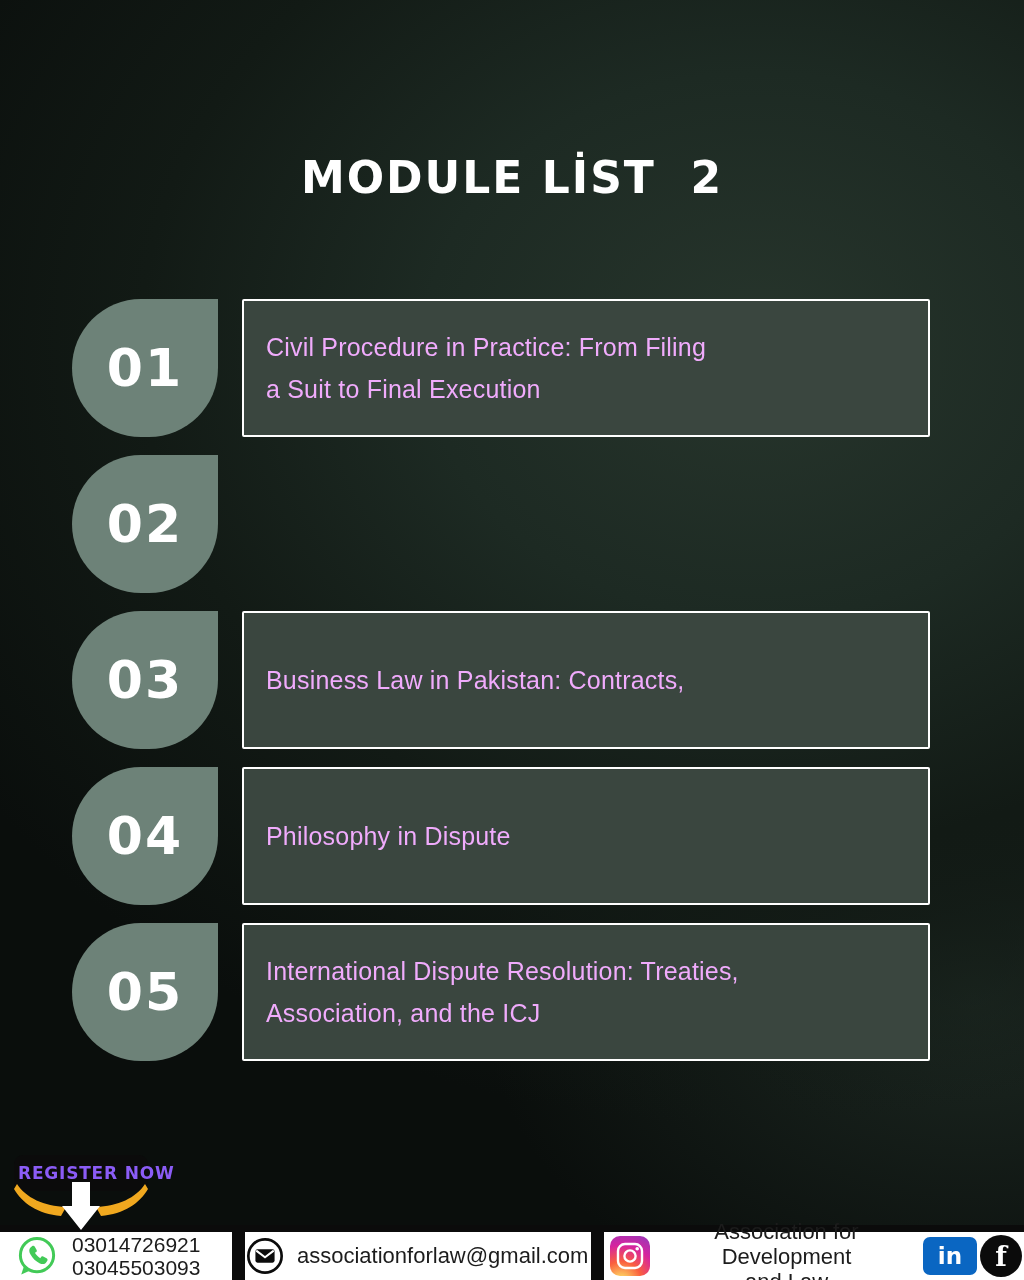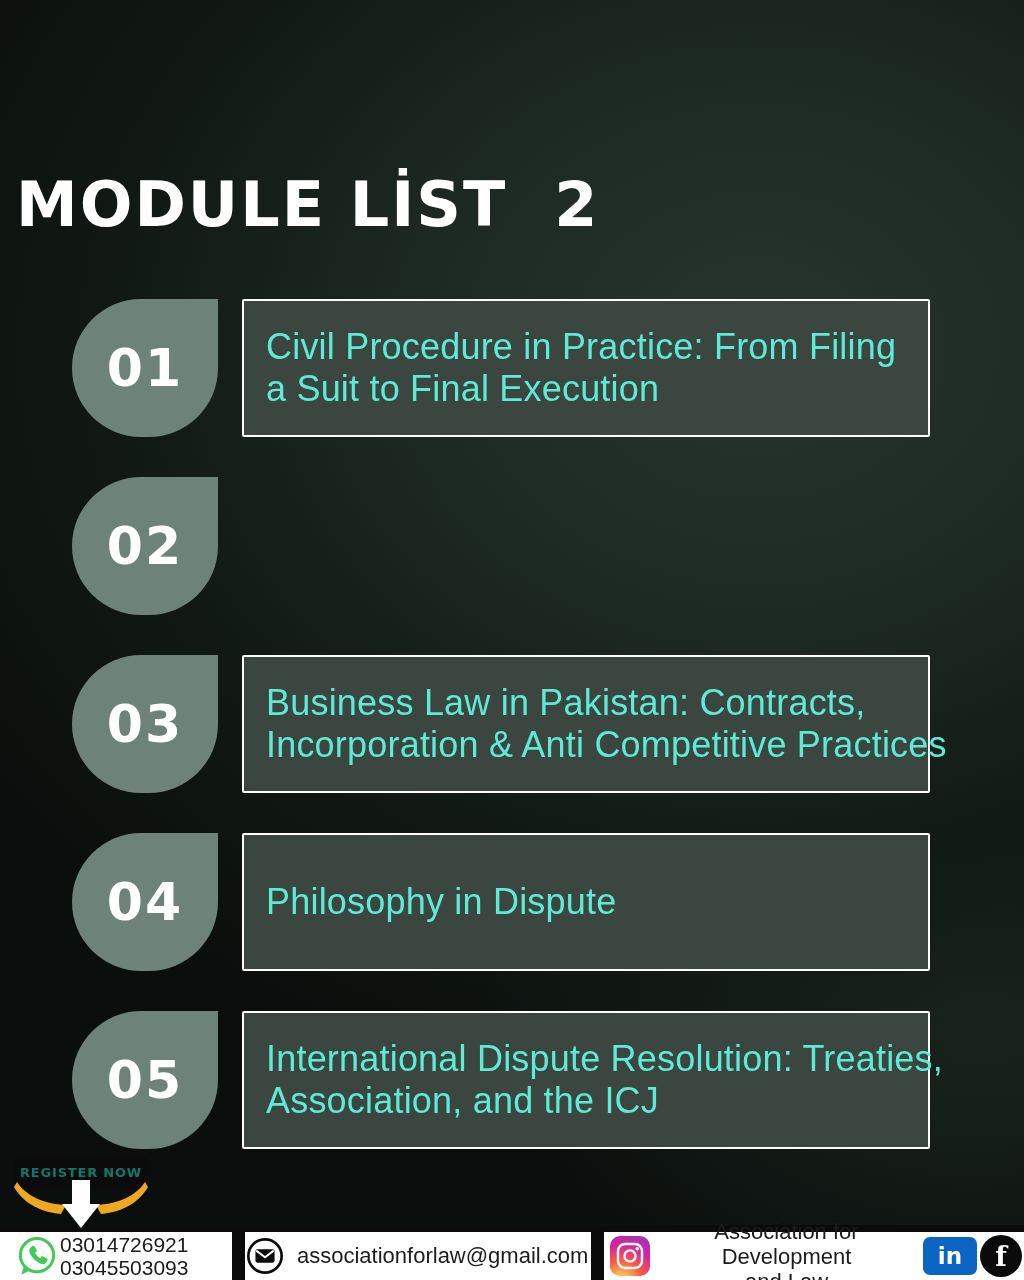--- a/index.html
+++ b/index.html
@@ -5,64 +5,64 @@
   html,body{margin:0;padding:0;background:#000;}
   .poster{
     position:relative;width:1024px;height:1280px;overflow:hidden;
     font-family:"Liberation Sans",sans-serif;
     background:
       radial-gradient(ellipse 950px 780px at 74% 27%, #27352c 0%, #1d2a23 35%, #121a15 65%, rgba(10,14,12,0) 100%),
       radial-gradient(ellipse 700px 500px at 95% 78%, #1c2721 0%, rgba(10,14,12,0) 70%),
       #0a0e0c;
   }
   .title{
-    position:absolute;top:152px;left:0;right:0;margin:16px;
-    text-align:left;color:#ffffff;
-    font-family:"DejaVu Sans",sans-serif;font-weight:bold;font-size:62px;
+    position:absolute;top:152px;left:0;right:0;margin:0;
+    text-align:center;color:#ffffff;
+    font-family:"DejaVu Sans",sans-serif;font-weight:bold;font-size:44px;
     letter-spacing:2px;white-space:pre;
   }
   .modules{position:absolute;top:299px;left:0;width:1024px;}
-  .row{display:flex;align-items:stretch;height:138px;margin-bottom:40px;}
+  .row{display:flex;align-items:stretch;height:138px;margin-bottom:18px;}
   .bubble{
     flex:0 0 146px;height:138px;margin-left:72px;
     background:#6d8278;border-radius:70px 0 70px 70px;
     display:flex;align-items:center;justify-content:center;
   }
   .bubble-num{
     color:#fff;font-family:"DejaVu Sans",sans-serif;font-weight:bold;
     font-size:52px;letter-spacing:2px;
   }
   .card{
     margin-left:24px;width:688px;box-sizing:border-box;
     background:#3a463f;border:2px solid #ffffff;border-radius:2px;
     display:flex;flex-direction:column;justify-content:center;
     padding:0 6px 0 22px;
   }
   .card-line{
-    display:block;white-space:pre;color:#5eead4;
-    font-size:36px;line-height:42px;letter-spacing:0.2px;
+    display:block;white-space:pre;color:#f0abfc;
+    font-size:25px;line-height:42px;letter-spacing:0.2px;
   }
   
   .register{position:absolute;left:14px;top:1155px;width:134px;z-index:3;}
   .register-pill{
     background:#0b0b0b;border-radius:9px;padding:8px 4px;text-align:center;
   }
   .register-pill span{
-    color:#0f766e;font-family:"DejaVu Sans",sans-serif;font-weight:bold;
-    font-size:13px;letter-spacing:0.8px;white-space:nowrap;
+    color:#8b5cf6;font-family:"DejaVu Sans",sans-serif;font-weight:bold;
+    font-size:17px;letter-spacing:0.8px;white-space:nowrap;
   }
   .register-art{display:block;margin-top:-9px;}
   
   .footer{
     position:absolute;left:0;bottom:0;width:1024px;height:48px;
     border-top:7px solid #0b0b0b;background:#ffffff;
     display:flex;align-items:stretch;
   }
   .f-sec{display:flex;align-items:center;box-sizing:border-box;}
-  .sec-wa{flex:0 0 232px;padding-left:16px;gap:2px;}
+  .sec-wa{flex:0 0 232px;padding-left:16px;gap:14px;}
   .phones{color:#1c1c1c;font-size:21px;line-height:23px;}
   .f-div{flex:0 0 13px;background:#0b0b0b;}
   .sec-mail{flex:0 0 346px;gap:12px;}
   .mail-text{color:#1c1c1c;font-size:22px;white-space:nowrap;}
   .sec-insta{flex:1 1 auto;padding:0 2px 0 6px;gap:24px;justify-content:space-between;}
   .insta-icon{
     width:40px;height:40px;border-radius:10px;flex:0 0 40px;
     background:radial-gradient(circle at 28% 115%, #fdd663 8%, #fa5f3e 38%, #d6249f 68%, #9b36b7 95%);
     display:flex;align-items:center;justify-content:center;
   }
@@ -105,21 +105,20 @@
         <span class="bubble-num">02</span>
       </div>
     </div>
 
     <div class="row">
       <div class="bubble">
         <span class="bubble-num">03</span>
       </div>
       <div class="card">
         <span class="card-line">Business Law in Pakistan: Contracts,</span>
-        <span class="card-line">Incorporation &amp; Anti Competitive Practices</span>
       </div>
     </div>
 
     <div class="row">
       <div class="bubble">
         <span class="bubble-num">04</span>
       </div>
       <div class="card">
         <span class="card-line">Philosophy in Dispute</span>
       </div>

